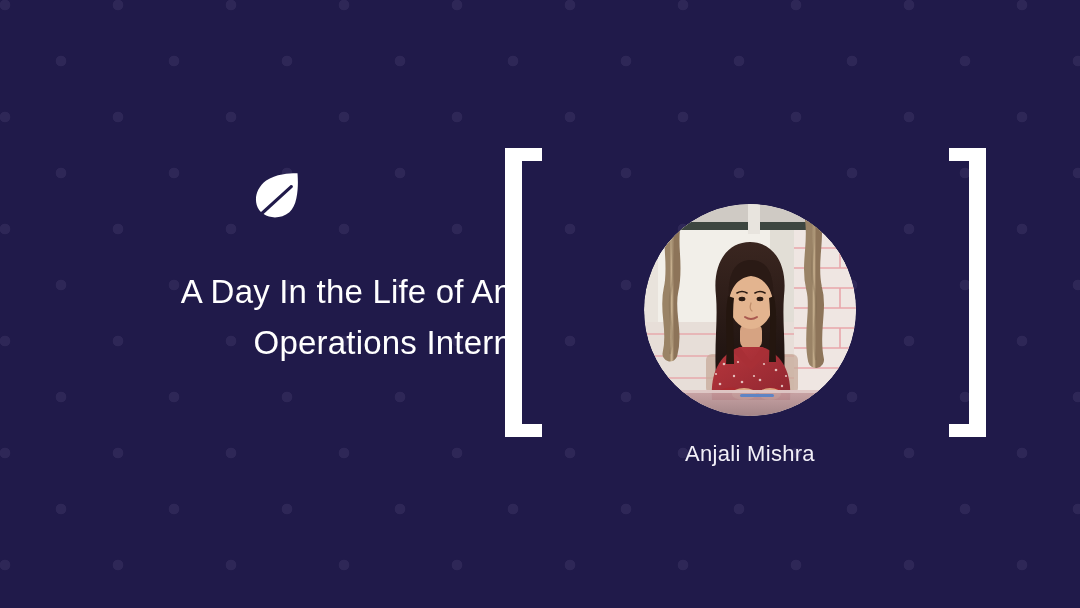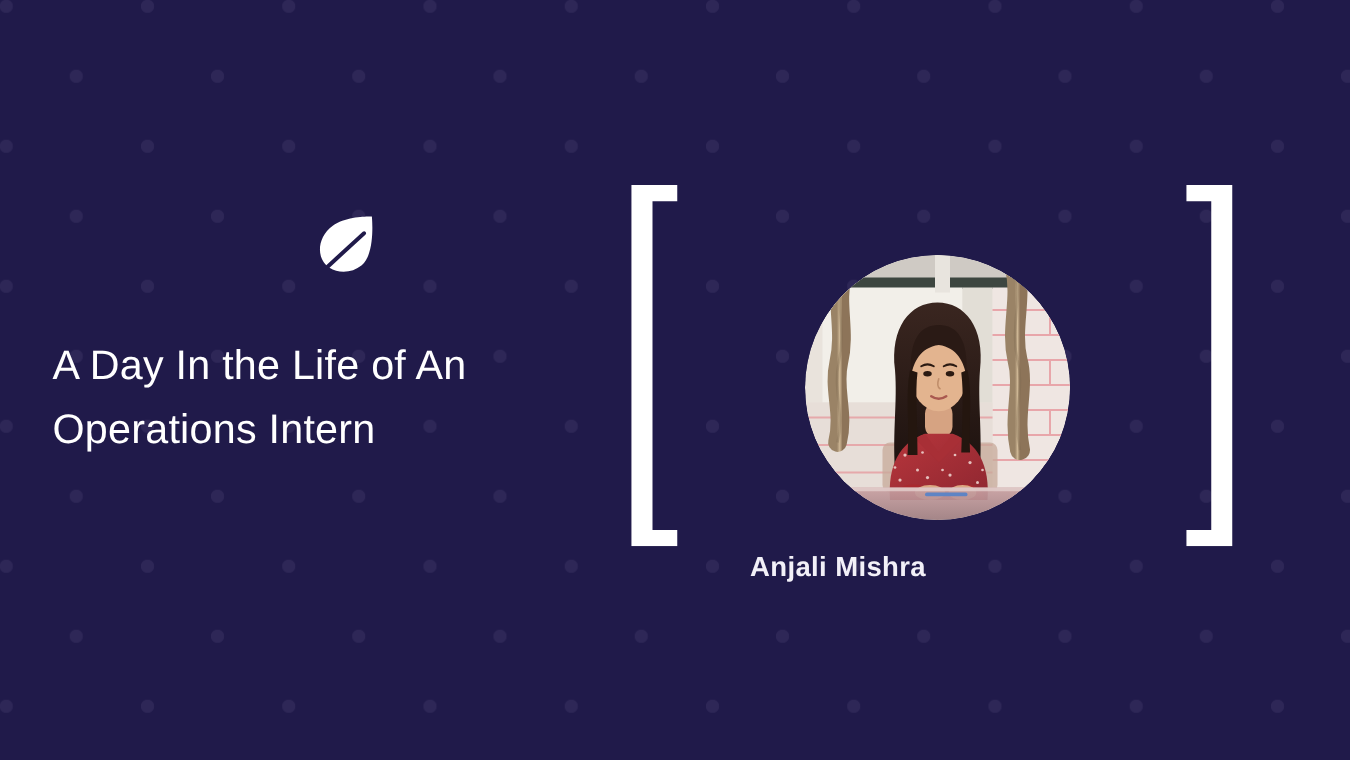--- a/index.html
+++ b/index.html
@@ -40,21 +40,21 @@
     height: 52px;
   }
   .leaf-logo svg { display: block; width: 100%; height: 100%; }
 
   
   .headline {
     position: absolute;
     left: 42px;
     top: 266px;
     width: 470px;
-    text-align: left;
+    text-align: right;
     color: #ffffff;
     font-size: 33px;
     font-weight: 300;
     line-height: 51px;
     letter-spacing: 0.2px;
     white-space: pre-line;
   }
 
   
   .bracket {
@@ -78,23 +78,24 @@
     overflow: hidden;
   }
   .portrait svg { display: block; width: 100%; height: 100%; }
 
   
   .name-caption {
     position: absolute;
     left: 600px;
     top: 441px;
     width: 300px;
+    text-align: center;
     color: #f2f0f8;
     font-size: 22px;
-    font-weight: 700;
+    font-weight: 400;
     letter-spacing: 0.3px;
   }
 </style>
 </head>
 <body>
 
 <div class="slide">
 
   <div class="dot-pattern"></div>
 

